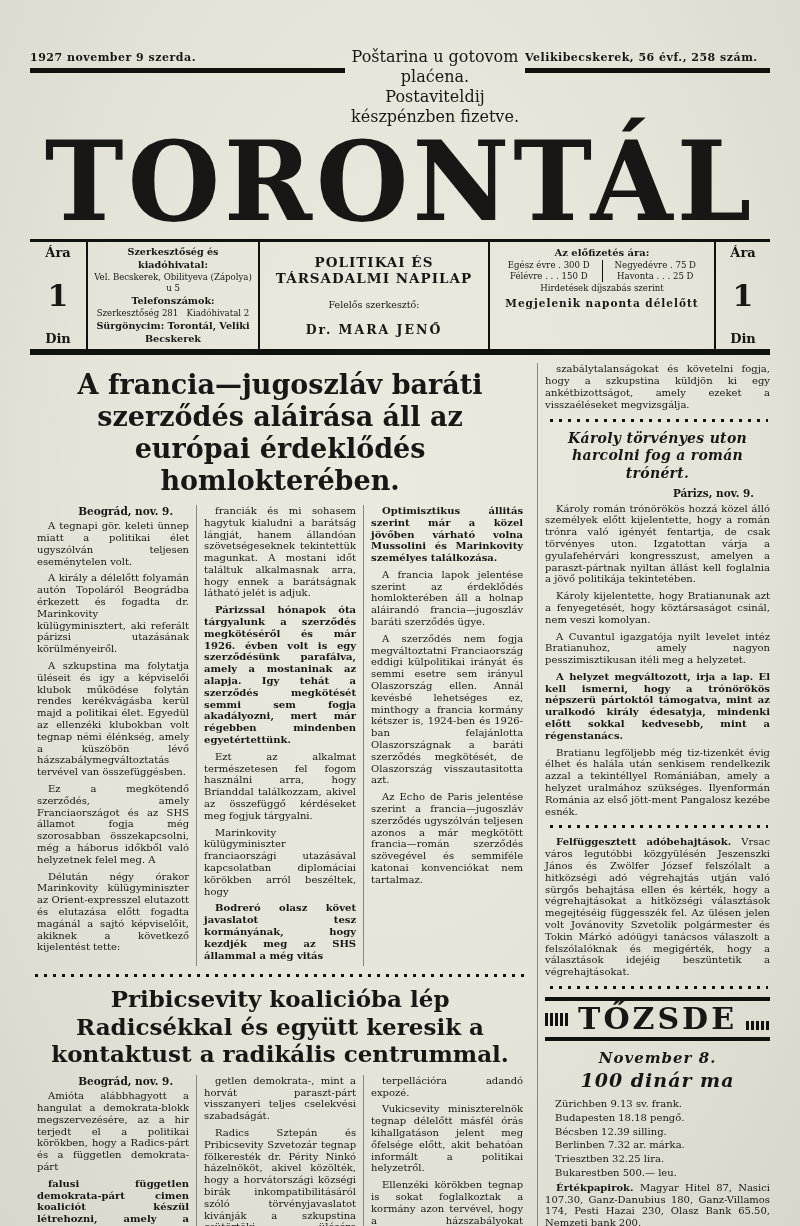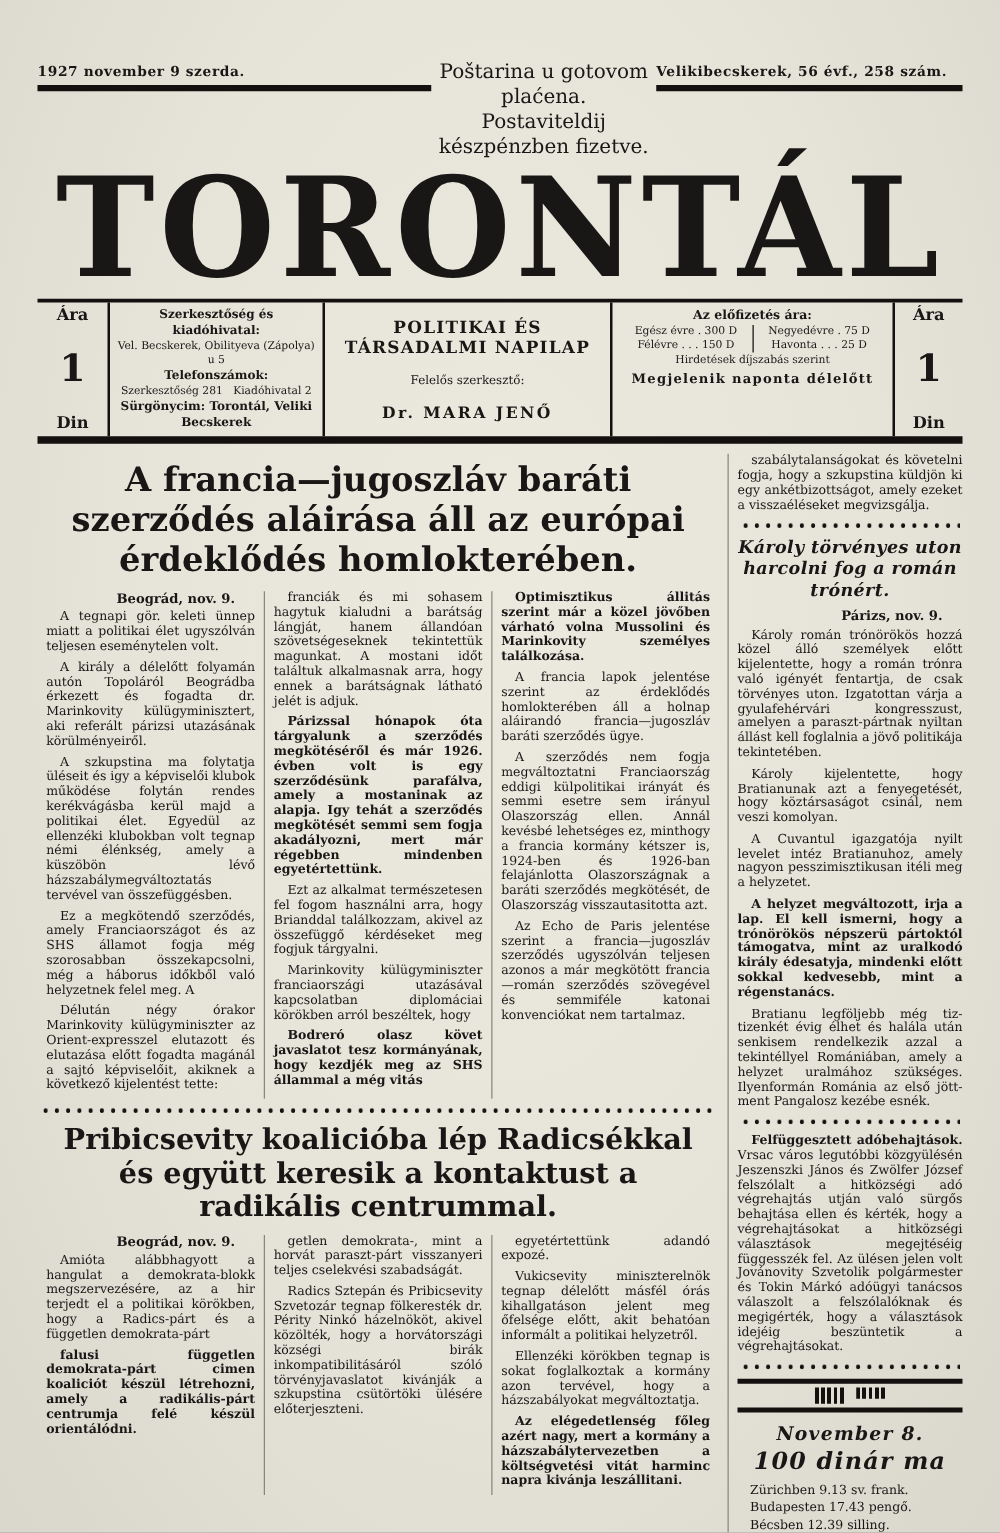--- a/index.html
+++ b/index.html
@@ -184,21 +184,21 @@
           <div class="col">
               <p class="para dateline">Beográd, nov. 9.</p>
               <p class="para">Amióta alábbhagyott a hangulat a demokrata-blokk megszervezésére, az a hir terjedt el a politikai körökben, hogy a Radics-párt és a független demokrata-párt</p>
               <p class="para bold">falusi független demokrata-párt cimen koaliciót készül létrehozni, amely a radikális-párt centrumja felé készül orientálódni.</p>
             </div>
           <div class="col">
               <p class="para">getlen demokrata-, mint a horvát paraszt-párt visszanyeri teljes cselekvési szabadságát.</p>
               <p class="para">Radics Sztepán és Pribicsevity Szvetozár tegnap fölkeresték dr. Périty Ninkó házelnököt, akivel közölték, hogy a horvátországi községi birák inkompatibilitásáról szóló törvényjavaslatot kivánják a szkupstina csütörtöki ülésére előterjeszteni.</p>
             </div>
           <div class="col">
-              <p class="para">egyetértettünk adandó expozé.</p>
+              <p class="para">terpellációra adandó expozé.</p>
               <p class="para">Vukicsevity miniszterelnök tegnap délelőtt másfél órás kihallgatáson jelent meg őfelsége előtt, akit behatóan informált a politikai helyzetről.</p>
               <p class="para">Ellenzéki körökben tegnap is sokat foglalkoztak a kormány azon tervével, hogy a házszabályokat megváltoztatja.</p>
               <p class="para bold">Az elégedetlenség főleg azért nagy, mert a kormány a házszabálytervezetben a költségvetési vitát harminc napra kivánja leszállitani.</p>
             </div>
         </div>
       </article>
 
     </main>
 
     <aside class="right-rail">
@@ -227,27 +227,28 @@
         <div>
             <p class="para"><strong class="lead">Felfüggesztett adóbehajtások. </strong>Vrsac város legutóbbi közgyülésén Jeszenszki János és Zwölfer József felszólalt a hitközségi adó végrehajtás utján való sürgős behajtása ellen és kérték, hogy a végrehajtásokat a hitközségi választások megejtéséig függesszék fel. Az ülésen jelen volt Jovánovity Szvetolik polgármester és Tokin Márkó adóügyi tanácsos válaszolt a felszólalóknak és megigérték, hogy a választások idejéig beszüntetik a végrehajtásokat.</p>
           </div>
       </section>
 
       <div class="dots"></div>
 
       <section>
         <div class="tozsde-head">
           <span class="orn"></span>
+          <span class="tozsde-title">TŐZSDE</span>
           <span class="orn r"></span>
         </div>
         <div class="tozsde-date">November 8.</div>
         <div class="tozsde-sub">100 dinár ma</div>
         <div class="rates">
             <p class="para">Zürichben 9.13 sv. frank.</p>
-            <p class="para">Budapesten 17.43 pengő.</p>
+            <p class="para">Budapesten 18.18 pengő.</p>
             <p class="para">Bécsben 12.39 silling.</p>
             <p class="para">Berlinben 7.32 ar. márka.</p>
             <p class="para">Triesztben 32.25 lira.</p>
             <p class="para">Bukarestben 500.— leu.</p>
           </div>
         <div class="securities">
             <p class="para"><strong class="lead">Értékpapirok. </strong>Magyar Hitel 87, Nasici 107.30, Ganz-Danubius 180, Ganz-Villamos 174, Pesti Hazai 230, Olasz Bank 65.50, Nemzeti bank 200.</p>
           </div>
       </section>
 

